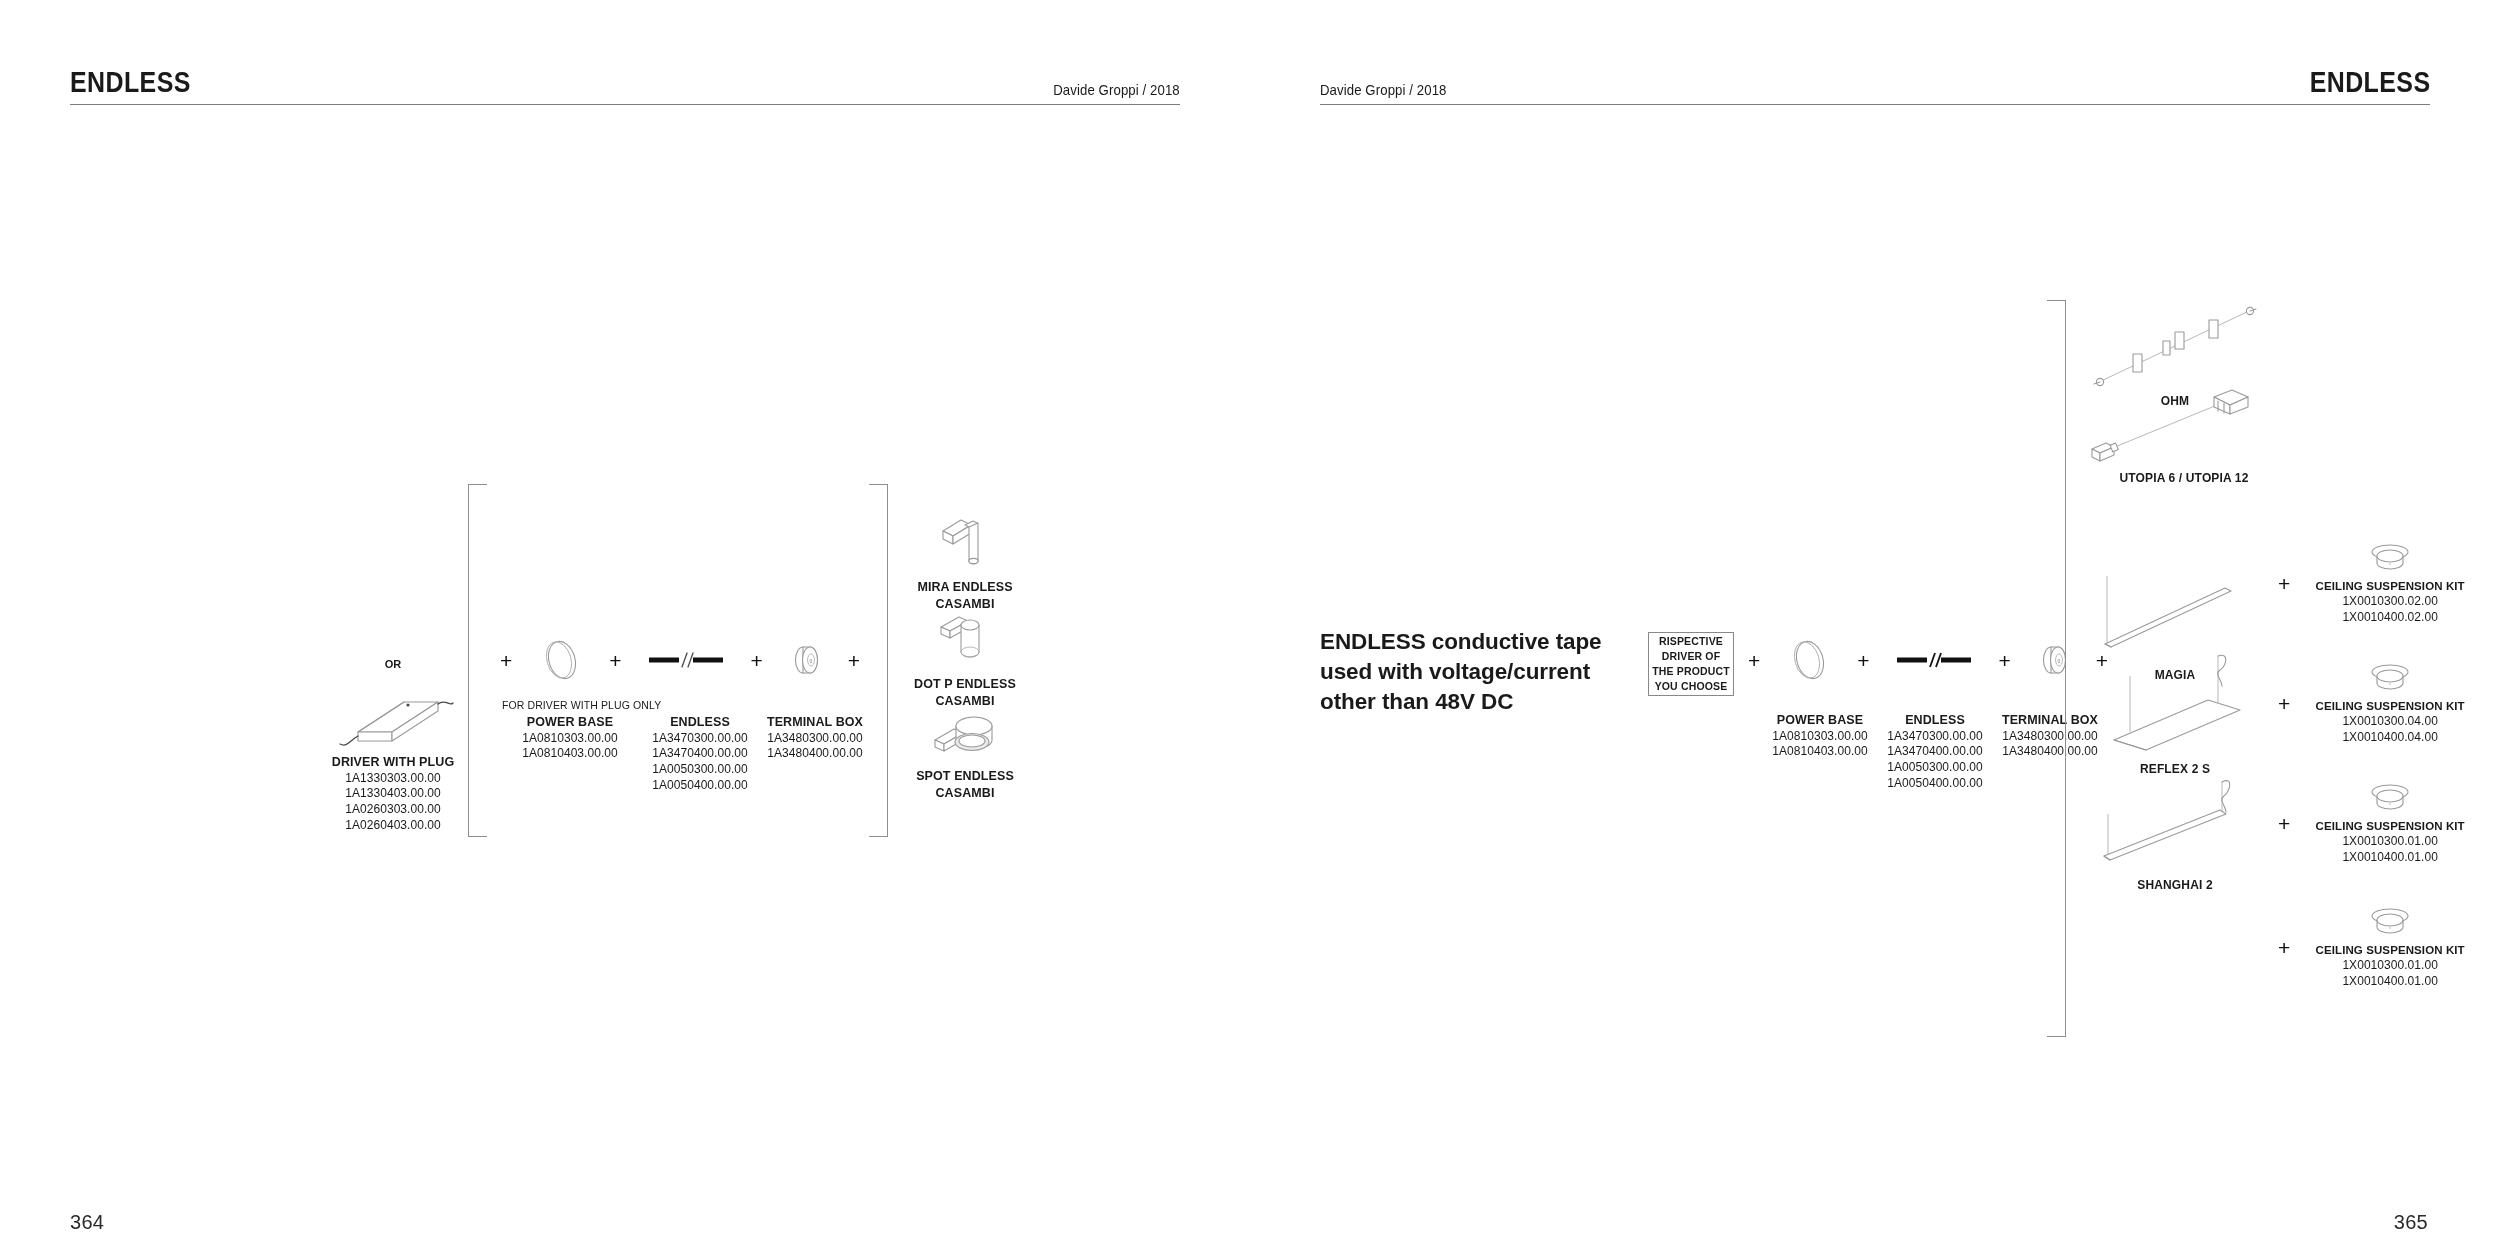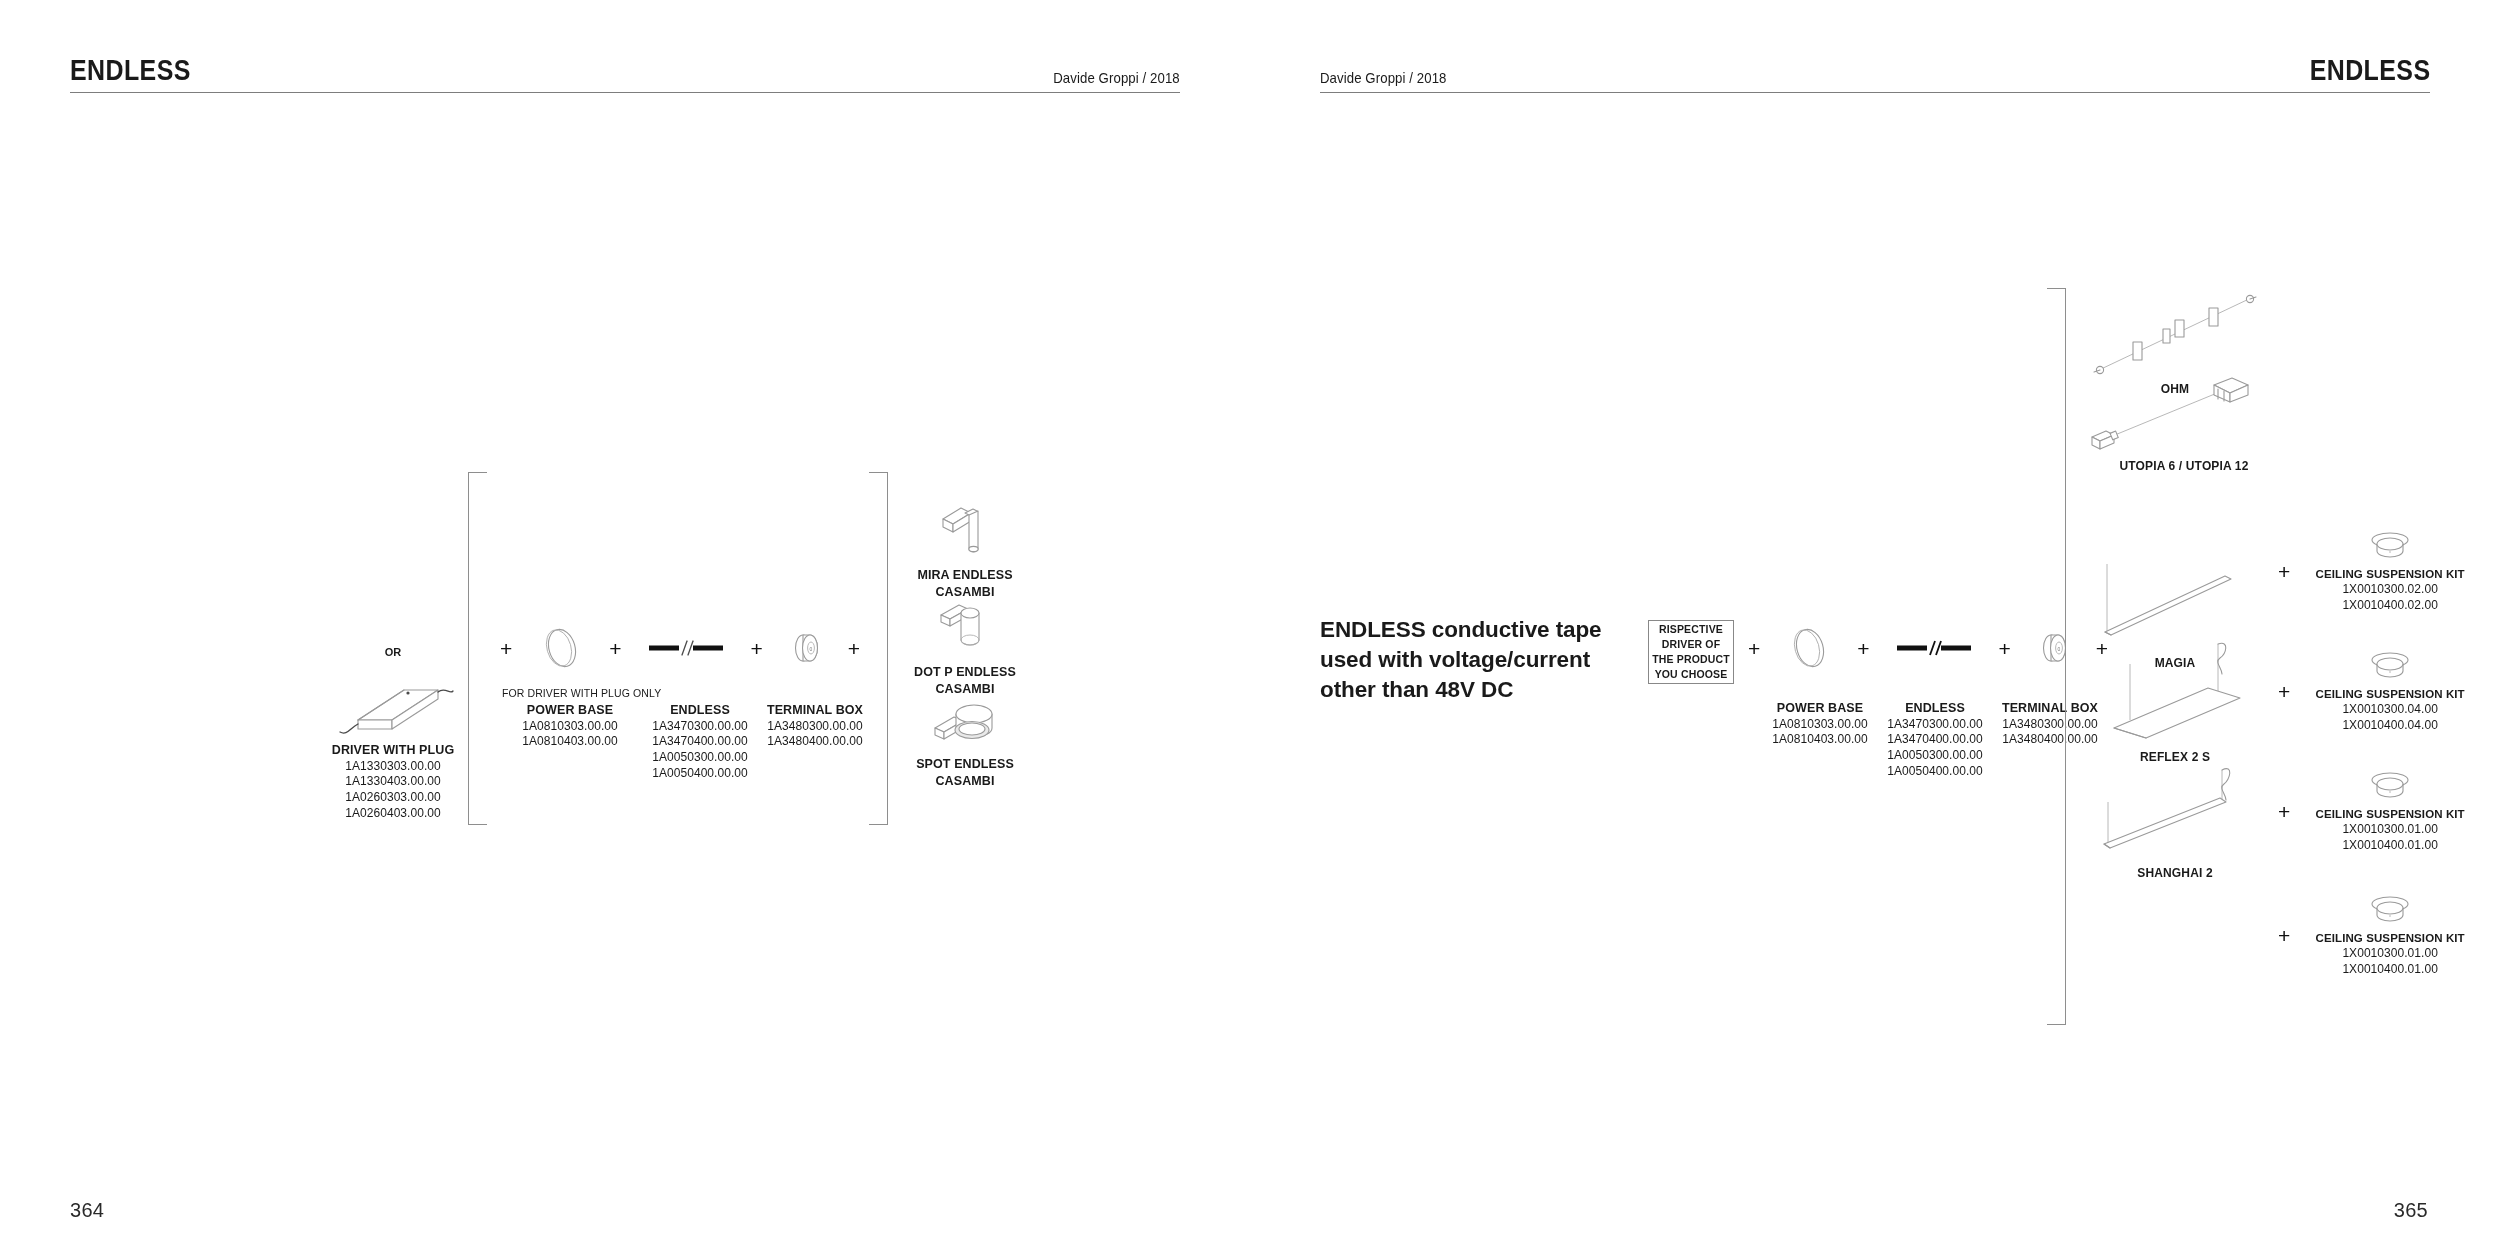--- a/index.html
+++ b/index.html
@@ -1,21 +1,21 @@
 <!DOCTYPE html>
 <html><head>
 <meta charset="utf-8">
 <style>
   html,body{margin:0;padding:0;}
   body{
     width:2500px;height:1250px;background:#ffffff;
     font-family:"Liberation Sans", sans-serif;color:#1a1a1a;
     overflow:hidden;position:relative;
   }
-  .spread{position:absolute;inset:0;display:flex;}
+  .spread{position:absolute;inset:0;display:flex;margin-top:12px;}
   .page{position:relative;width:1250px;height:1250px;}
 
   
   .hdr{position:absolute;left:70px;right:70px;top:45px;height:48px;}
   .hdr-rule{position:absolute;left:0;right:0;bottom:0;height:1px;background:#7d7d7d;}
   .hdr-row{position:absolute;left:0;right:0;bottom:8px;display:flex;align-items:flex-end;
            justify-content:space-between;}
   .brand{font-size:29px;font-weight:700;letter-spacing:.5px;line-height:1;
          transform:scaleX(.86);transform-origin:left bottom;}
   .brand.right{transform-origin:right bottom;}

